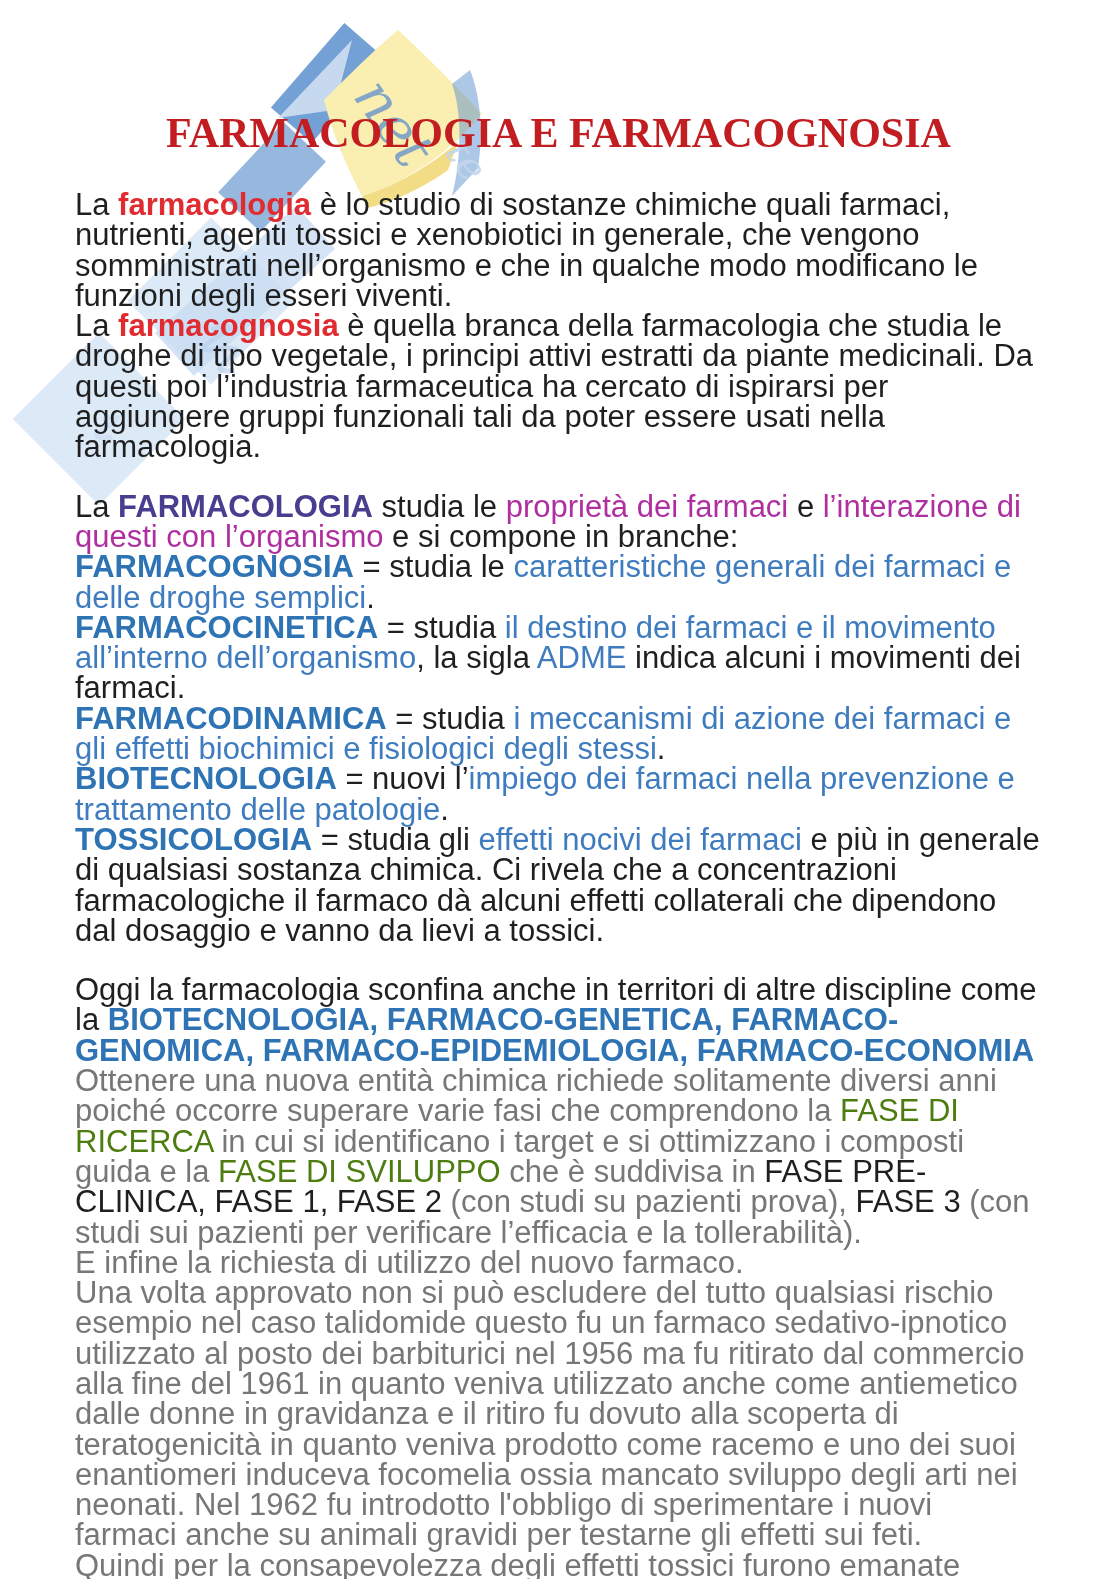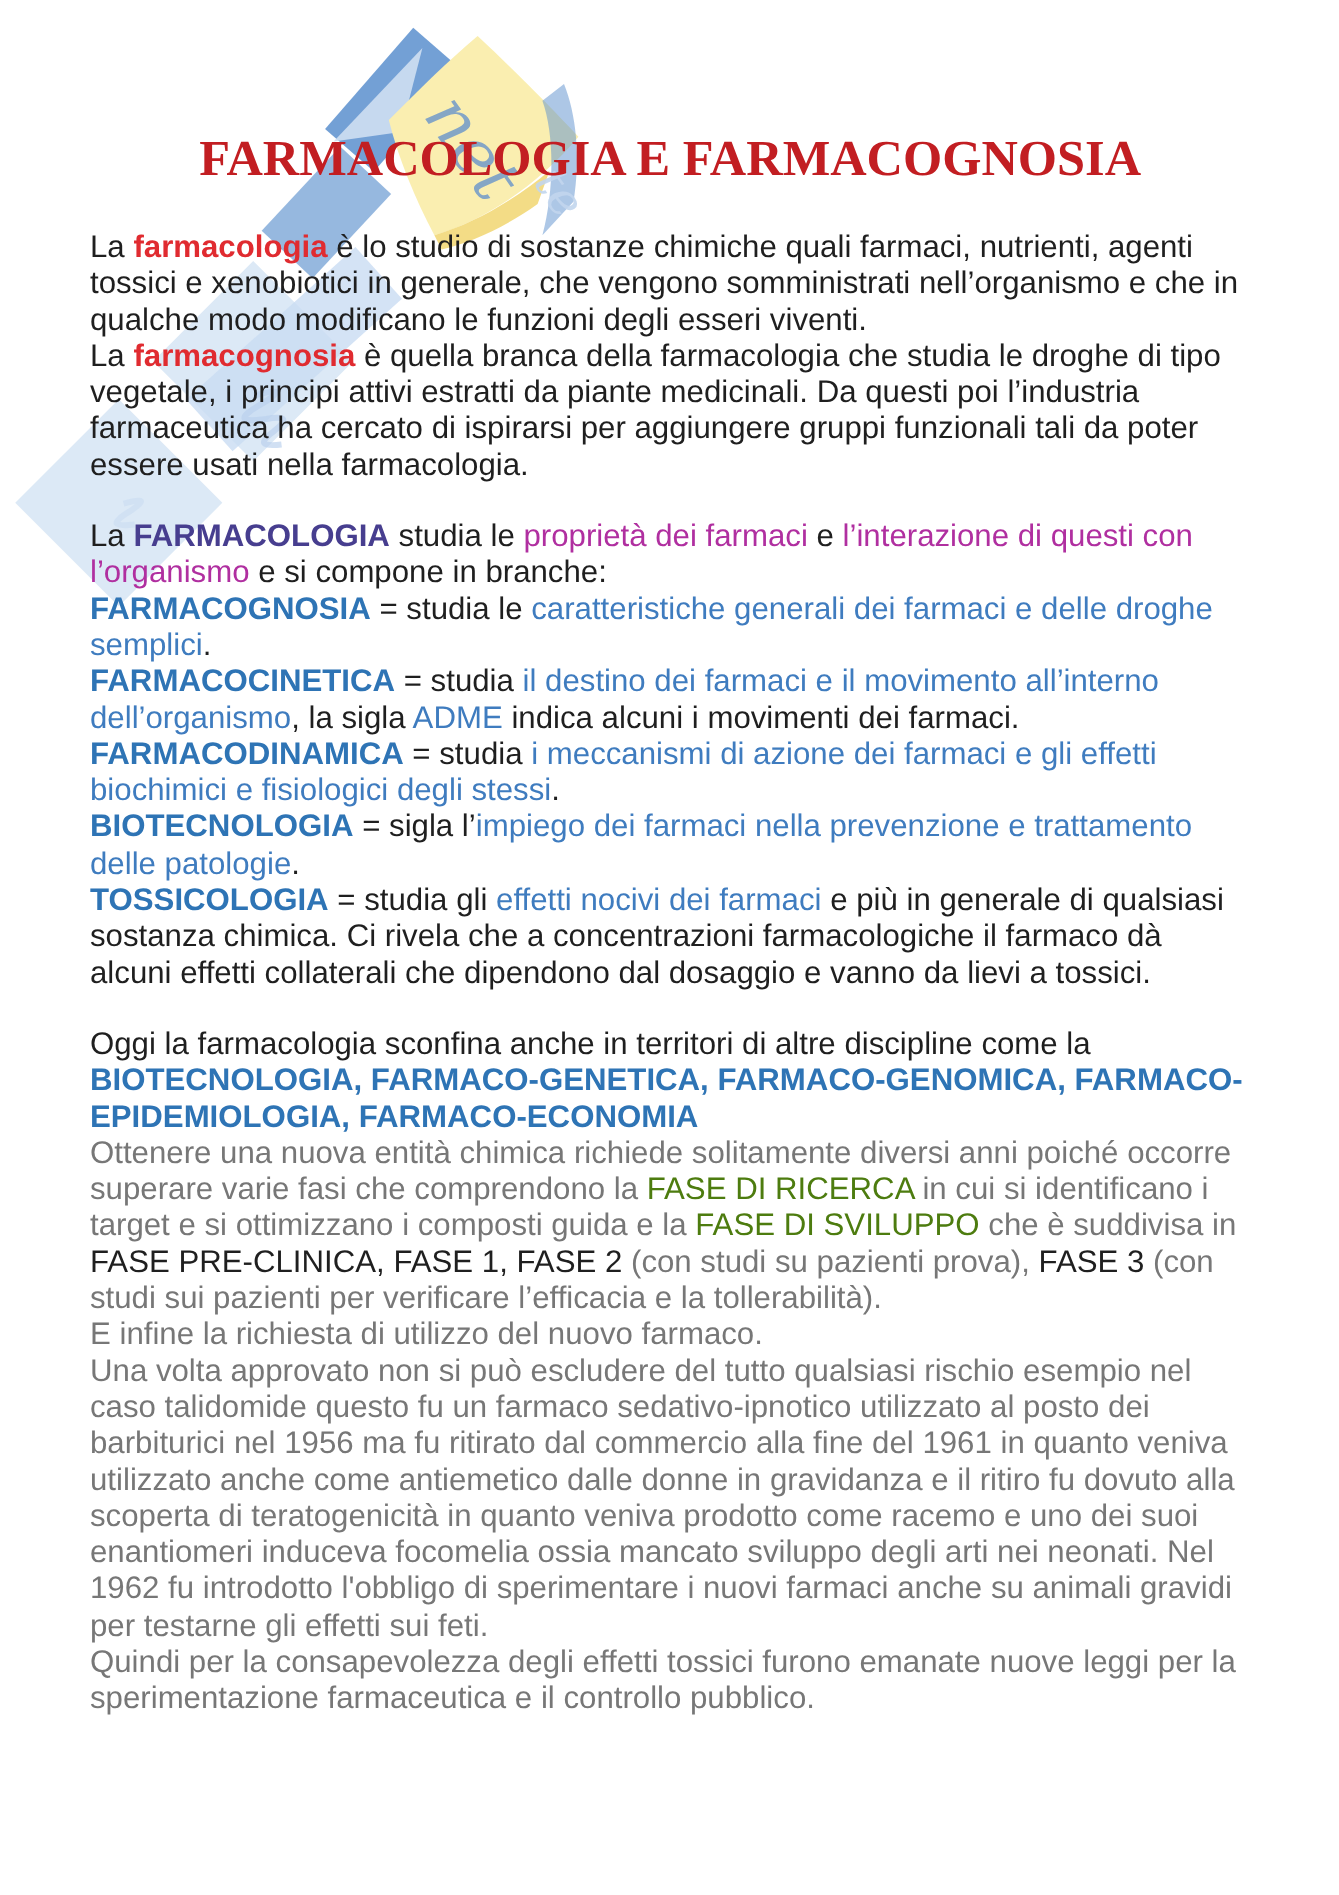--- a/index.html
+++ b/index.html
@@ -21,21 +21,21 @@
   }
   h1.title{
     margin:0 0 32px 0;
     font-family:"Liberation Serif",serif;
     font-weight:bold;
     font-size:42px;line-height:50px;
     text-align:center;
     color:#c21e22;
   }
   .block{
-    font-size:26px;line-height:30.3px;
+    font-size:31px;line-height:30.3px;
     white-space:pre-wrap;
     color:#1f1f1f;
   }
   .block + .block{margin-top:29px;}
   .r-k {color:#1f1f1f;}
   .r-rb{color:#e02b30;font-weight:bold;}
   .r-pb{color:#473e8f;font-weight:bold;}
   .r-m {color:#b02fa0;margin-top:19px;}
   .r-bb{color:#2e74b5;font-weight:bold;}
   .r-b {color:#3f7cbf;}
@@ -75,21 +75,21 @@
   <div class="content">
     <h1 class="title">FARMACOLOGIA E FARMACOGNOSIA</h1>
 
     <div class="block"><span class="r-k">La </span><span class="r-rb">farmacologia</span><span class="r-k"> è lo studio di sostanze chimiche quali farmaci, nutrienti, agenti tossici e xenobiotici in generale, che vengono somministrati nell’organismo e che in qualche modo modificano le funzioni degli esseri viventi.
 La </span><span class="r-rb">farmacognosia</span><span class="r-k"> è quella branca della farmacologia che studia le droghe di tipo vegetale, i principi attivi estratti da piante medicinali. Da questi poi l’industria farmaceutica ha cercato di ispirarsi per aggiungere gruppi funzionali tali da poter essere usati nella farmacologia.</span></div>
 
     <div class="block"><span class="r-k">La </span><span class="r-pb">FARMACOLOGIA</span><span class="r-k"> studia le </span><span class="r-m">proprietà dei farmaci</span><span class="r-k"> e </span><span class="r-m">l’interazione di questi con l’organismo</span><span class="r-k"> e si compone in branche:
 </span><span class="r-bb">FARMACOGNOSIA</span><span class="r-k"> = studia le </span><span class="r-b">caratteristiche generali dei farmaci e delle droghe semplici</span><span class="r-k">.
 </span><span class="r-bb">FARMACOCINETICA</span><span class="r-k"> = studia </span><span class="r-b">il destino dei farmaci e il movimento all’interno dell’organismo</span><span class="r-k">, la sigla </span><span class="r-b">ADME</span><span class="r-k"> indica alcuni i movimenti dei farmaci.
 </span><span class="r-bb">FARMACODINAMICA</span><span class="r-k"> = studia </span><span class="r-b">i meccanismi di azione dei farmaci e gli effetti biochimici e fisiologici degli stessi</span><span class="r-k">.
-</span><span class="r-bb">BIOTECNOLOGIA</span><span class="r-k"> = sigla l’</span><span class="r-b">impiego dei farmaci nella prevenzione e trattamento delle patologie</span><span class="r-k">.
+</span><span class="r-bb">BIOTECNOLOGIA</span><span class="r-k"> = nuovi l’</span><span class="r-b">impiego dei farmaci nella prevenzione e trattamento delle patologie</span><span class="r-k">.
 </span><span class="r-bb">TOSSICOLOGIA</span><span class="r-k"> = studia gli </span><span class="r-b">effetti nocivi dei farmaci</span><span class="r-k"> e più in generale di qualsiasi sostanza chimica. Ci rivela che a concentrazioni farmacologiche il farmaco dà alcuni effetti collaterali che dipendono dal dosaggio e vanno da lievi a tossici.</span></div>
 
     <div class="block"><span class="r-k">Oggi la farmacologia sconfina anche in territori di altre discipline come la </span><span class="r-bb">BIOTECNOLOGIA, FARMACO-GENETICA, FARMACO-GENOMICA, FARMACO-EPIDEMIOLOGIA, FARMACO-ECONOMIA</span><span class="r-k">
 </span><span class="r-g">Ottenere una nuova entità chimica richiede solitamente diversi anni poiché occorre superare varie fasi che comprendono la </span><span class="r-ku">FASE DI RICERCA</span><span class="r-g"> in cui si identificano i target e si ottimizzano i composti guida e la </span><span class="r-ku">FASE DI SVILUPPO</span><span class="r-g"> che è suddivisa in </span><span class="r-k">FASE PRE-CLINICA, FASE 1, FASE 2</span><span class="r-g"> (con studi su pazienti prova), </span><span class="r-k">FASE 3</span><span class="r-g"> (con studi sui pazienti per verificare l’efficacia e la tollerabilità).
 E infine la richiesta di utilizzo del nuovo farmaco.
 Una volta approvato non si può escludere del tutto qualsiasi rischio esempio nel caso talidomide questo fu un farmaco sedativo-ipnotico utilizzato al posto dei barbiturici nel 1956 ma fu ritirato dal commercio alla fine del 1961 in quanto veniva utilizzato anche come antiemetico dalle donne in gravidanza e il ritiro fu dovuto alla scoperta di teratogenicità in quanto veniva prodotto come racemo e uno dei suoi enantiomeri induceva focomelia ossia mancato sviluppo degli arti nei neonati. Nel 1962 fu introdotto l'obbligo di sperimentare i nuovi farmaci anche su animali gravidi per testarne gli effetti sui feti.
 Quindi per la consapevolezza degli effetti tossici furono emanate nuove leggi per la sperimentazione farmaceutica e il controllo pubblico.
 </span></div>
   </div>
 

